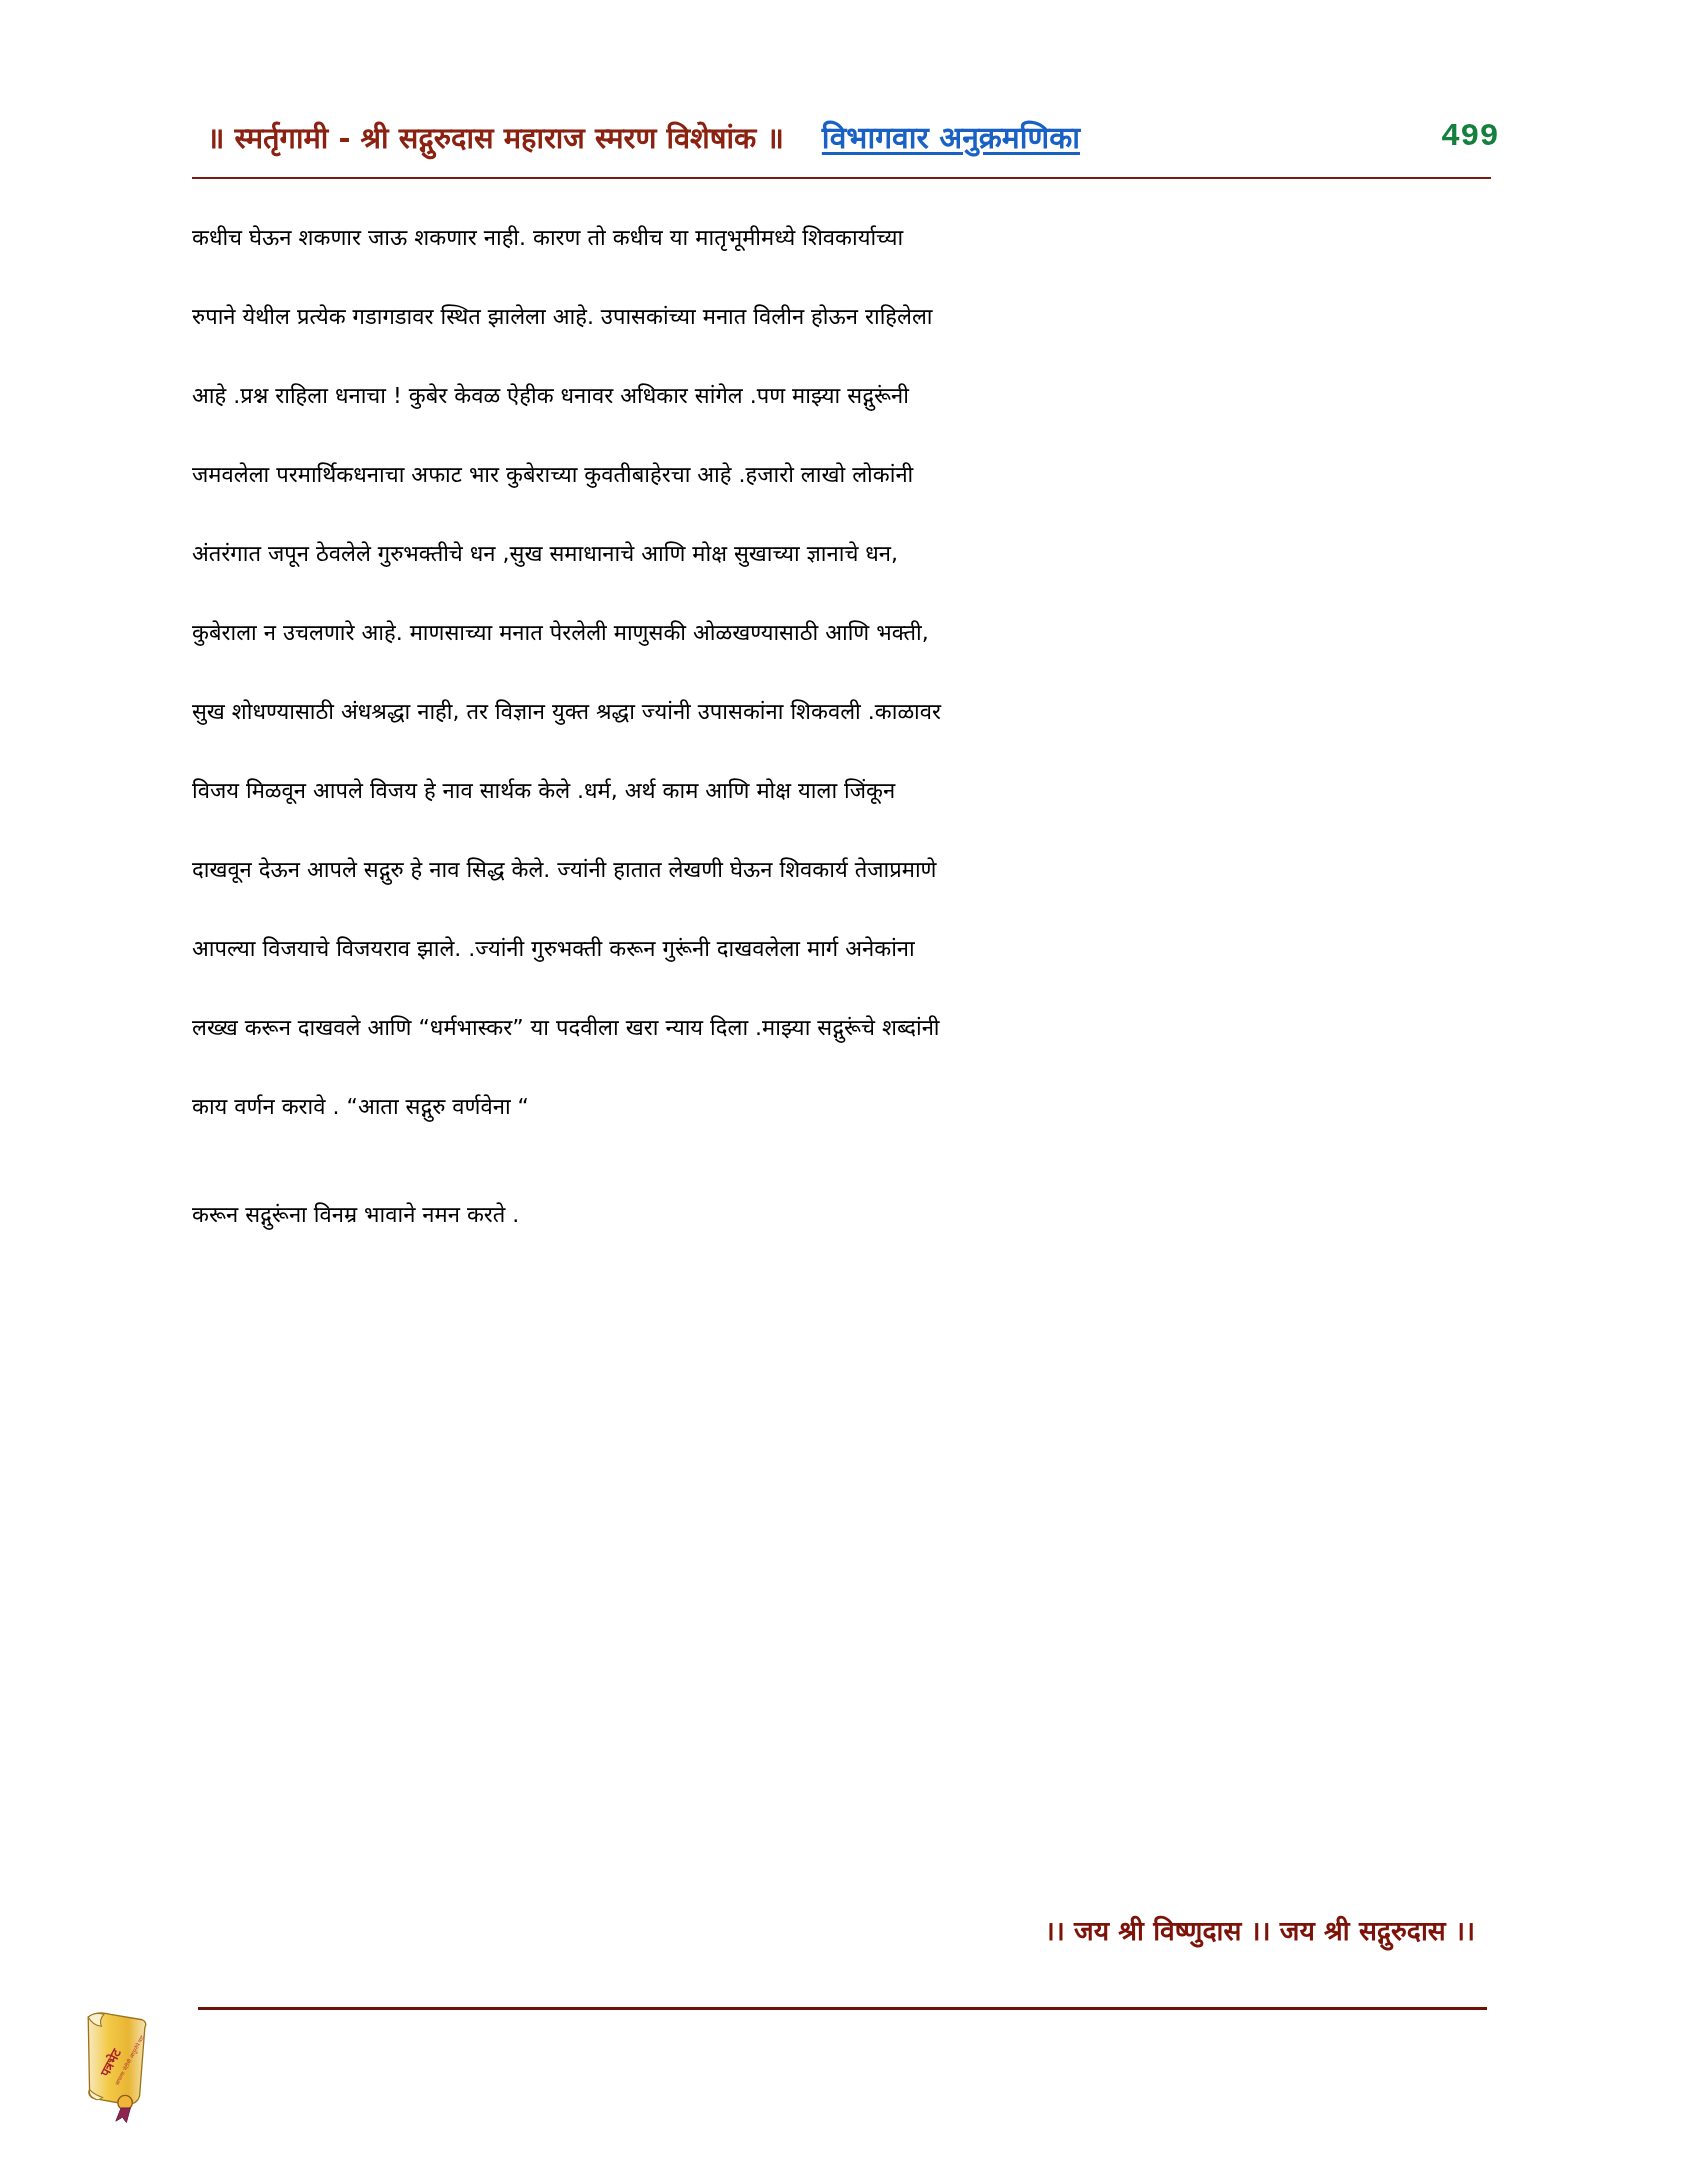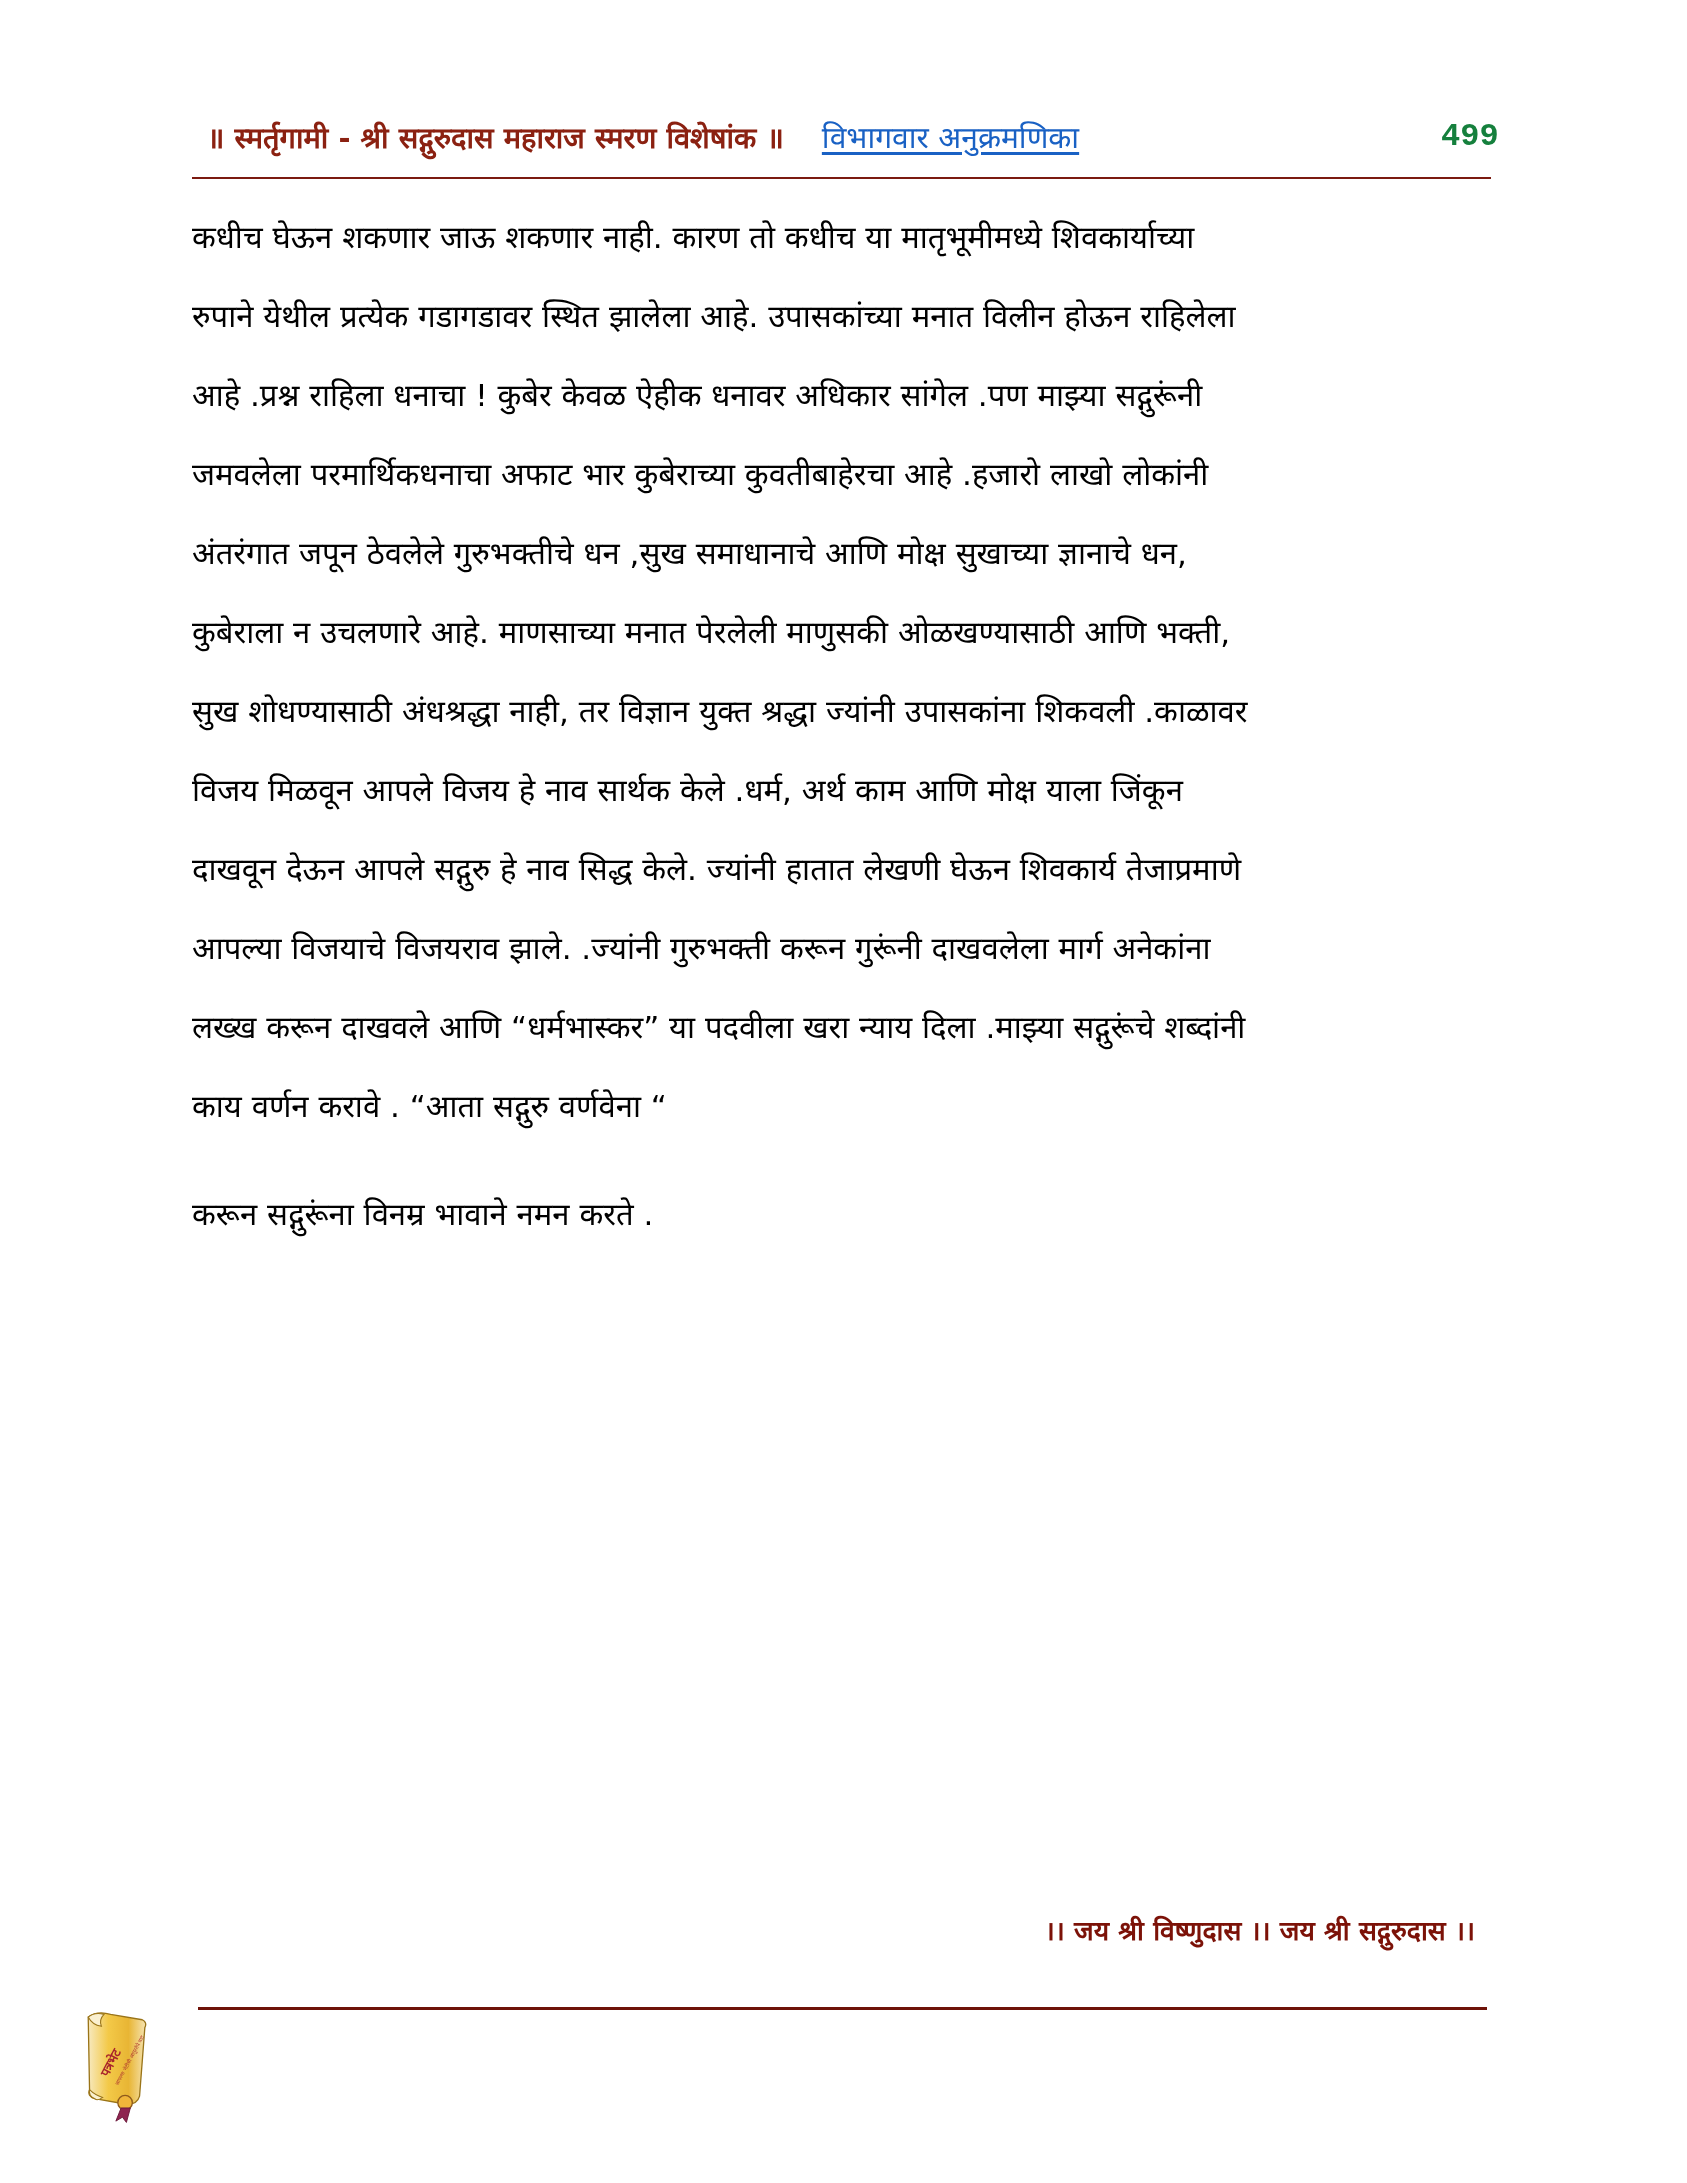--- a/index.html
+++ b/index.html
@@ -34,21 +34,21 @@
   .header-title {
     font-size: 29px;
     font-weight: bold;
     color: #8B2111;
     white-space: nowrap;
     letter-spacing: 0px;
     line-height: 1;
   }
   .header-link {
     font-size: 30px;
-    font-weight: normal;
+    font-weight: bold;
     color: #1961C4;
     text-decoration: underline;
     text-underline-offset: 4px;
     white-space: nowrap;
     margin-left: 38px;
     line-height: 1;
     cursor: pointer;
   }
   .header-pageno {
     font-size: 32px;
@@ -70,21 +70,21 @@
   }
 
   
   .body-block {
     position: absolute;
     left: 192px;
     top: 198px;
     width: 1299px;
   }
   .body-line {
-    font-size: 31px;
+    font-size: 22px;
     color: #000000;
     line-height: 79px;
     white-space: nowrap;
     font-weight: normal;
   }
   .para-gap {
     height: 29px;
   }
   .body-line.indent {
     text-indent: 103px;

